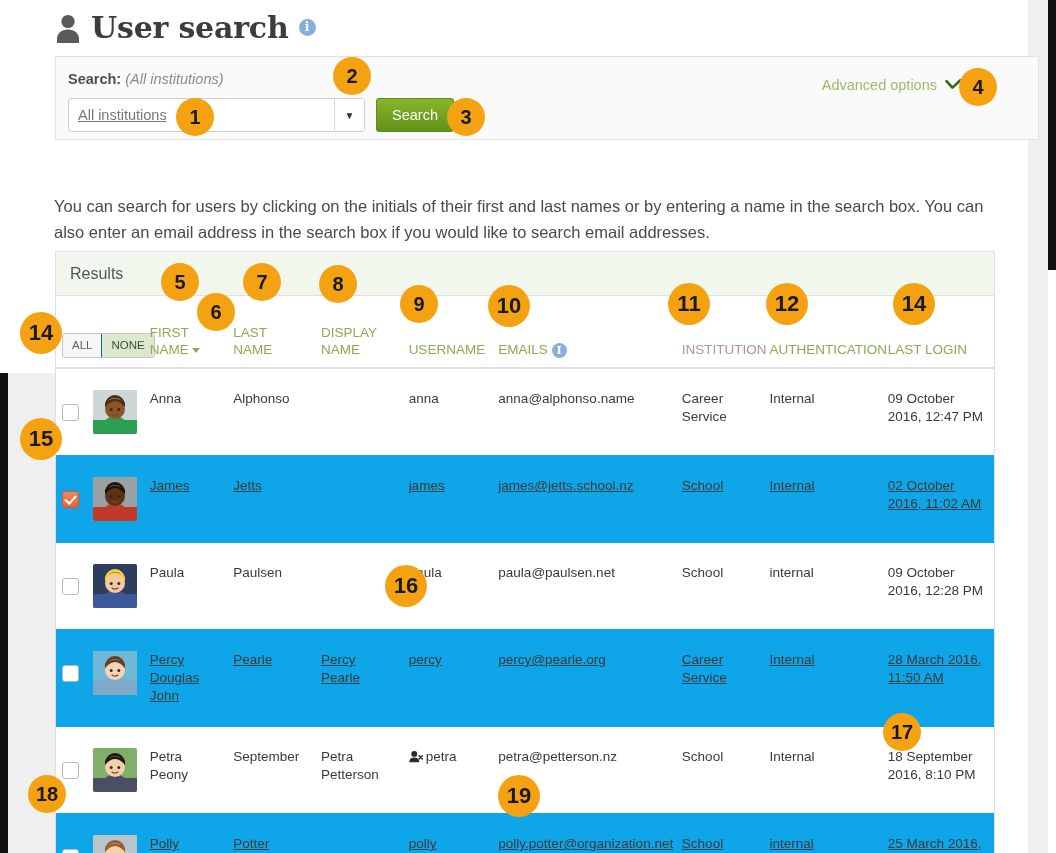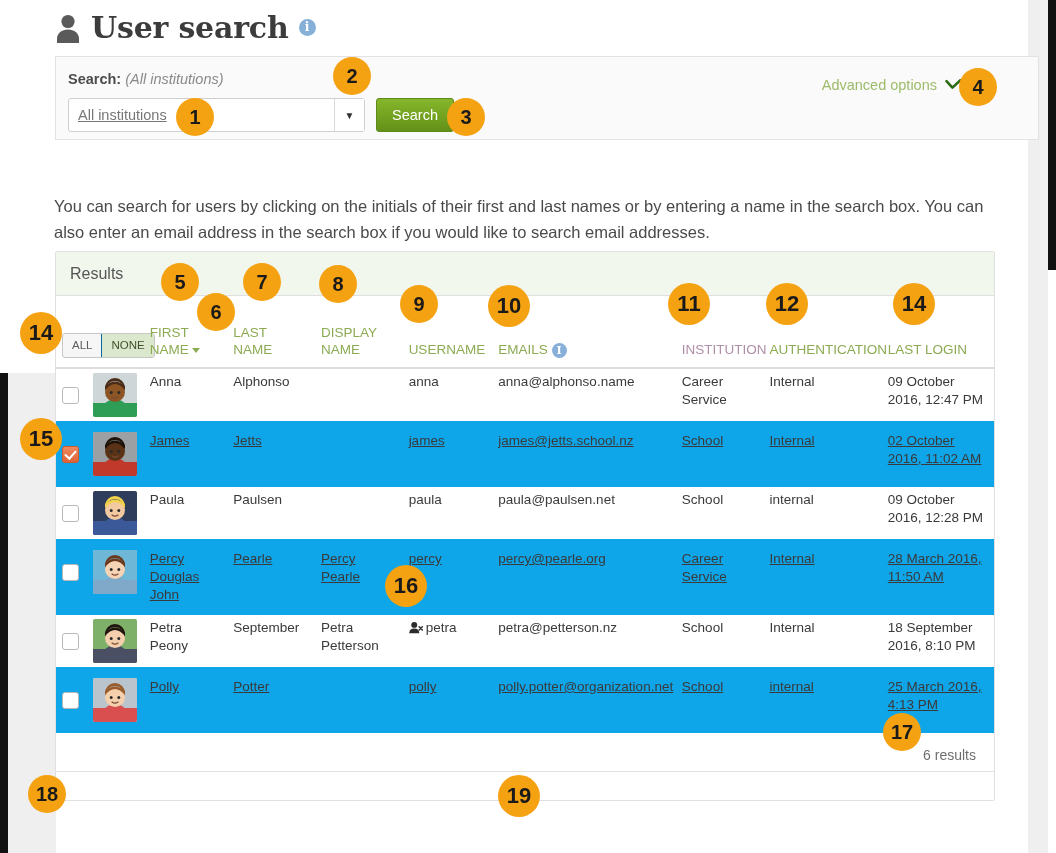--- a/index.html
+++ b/index.html
@@ -197,22 +197,22 @@
     color: #5e5e5e;
     cursor: pointer;
   }
   .allnone .on {
     background: #dce8cd;
     color: #3f4f2c;
     border-left: 1px solid #0369a1;
   }
   table.results tbody td {
     vertical-align: top;
-    padding: 4px 6px;
-    border-bottom: 7px solid #0ea5e9;
+    padding: 21px 6px;
+    border-bottom: 1px solid #0ea5e9;
     color: #3a3a3a;
     line-height: 18px;
   }
   tbody tr.alt td { background: #0ea5e9; text-decoration: underline; }
   tbody tr.alt { background: #fdf6e3; }
   td.c-check { padding-left: 12px; padding-right: 0; width: 30px; }
   td.c-avatar { width: 56px; padding-left: 0; padding-right: 0; }
   .chk {
     width: 17px; height: 17px;
     border: 1px solid #b9b9b9;

